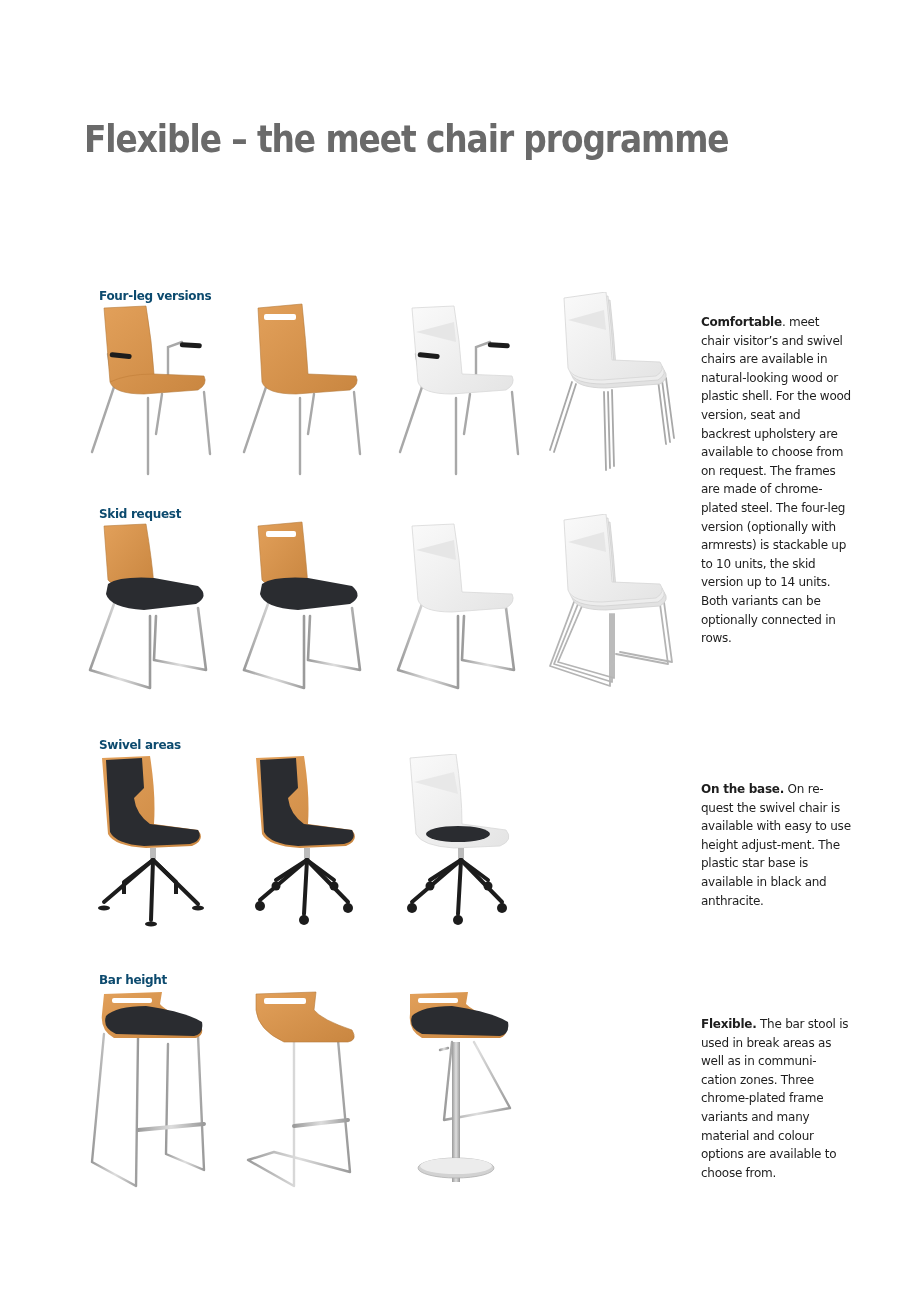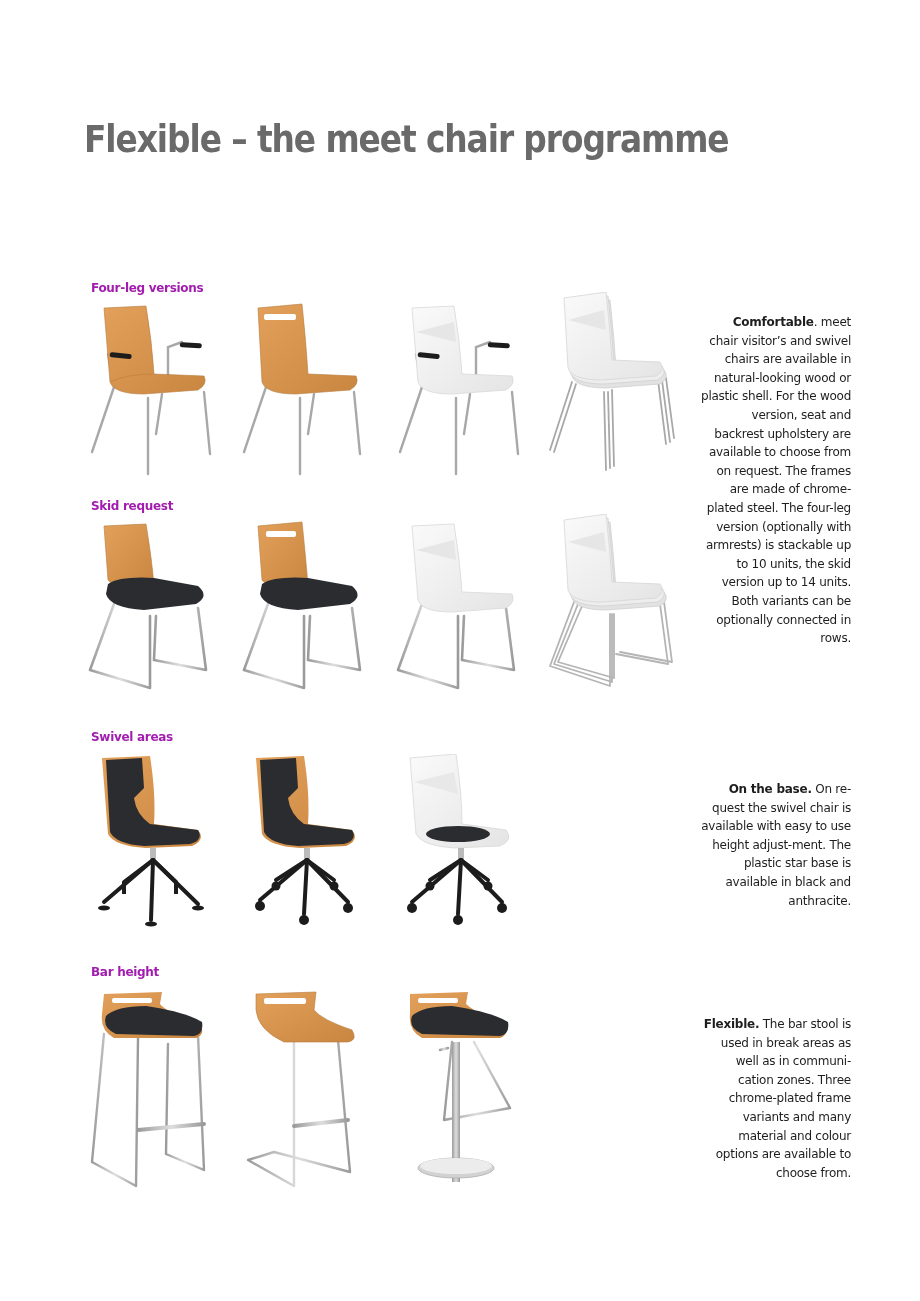--- a/index.html
+++ b/index.html
@@ -1,19 +1,19 @@
 <!DOCTYPE html>
 <html><head>
   <meta charset="utf-8">
   <style>
     html, body { margin: 0; padding: 0; background: #ffffff; }
     body { width: 920px; height: 1301px; position: relative; overflow: hidden; font-family: "DejaVu Sans", sans-serif; color: #1e1e1e; }
     .title { position: absolute; left: 84px; top: 118px; font-family: "DejaVu Sans", sans-serif; font-weight: bold; font-size: 36.5px; letter-spacing: -1.2px; color: #6a6a6a; white-space: nowrap; transform: scaleX(0.9); transform-origin: left top; margin: 0; }
-    .section-label { position: absolute; left: 87px; font-weight: bold; font-size: 12px; letter-spacing: -0.3px; color: #a21caf; margin: 4px; }
-    .desc { position: absolute; left: 701px; width: 150px; font-size: 12px; line-height: 18.6px; color: #1e1e1e; letter-spacing: -0.25px; margin: 0; text-align: right; }
+    .section-label { position: absolute; left: 87px; font-weight: bold; font-size: 12px; letter-spacing: -0.3px; color: #0c4a6e; margin: 12px; }
+    .desc { position: absolute; left: 701px; width: 150px; font-size: 12px; line-height: 18.6px; color: #1e1e1e; letter-spacing: -0.25px; margin: 0; }
     .desc b { font-weight: bold; }
     .chair { position: absolute; }
     .chair svg { display: block; }
   </style>
 </head>
 <body>
 
 <h1 class="title">Flexible – the meet chair programme</h1>
 
 <p class="section-label" style="top:277px">Four-leg versions</p>

